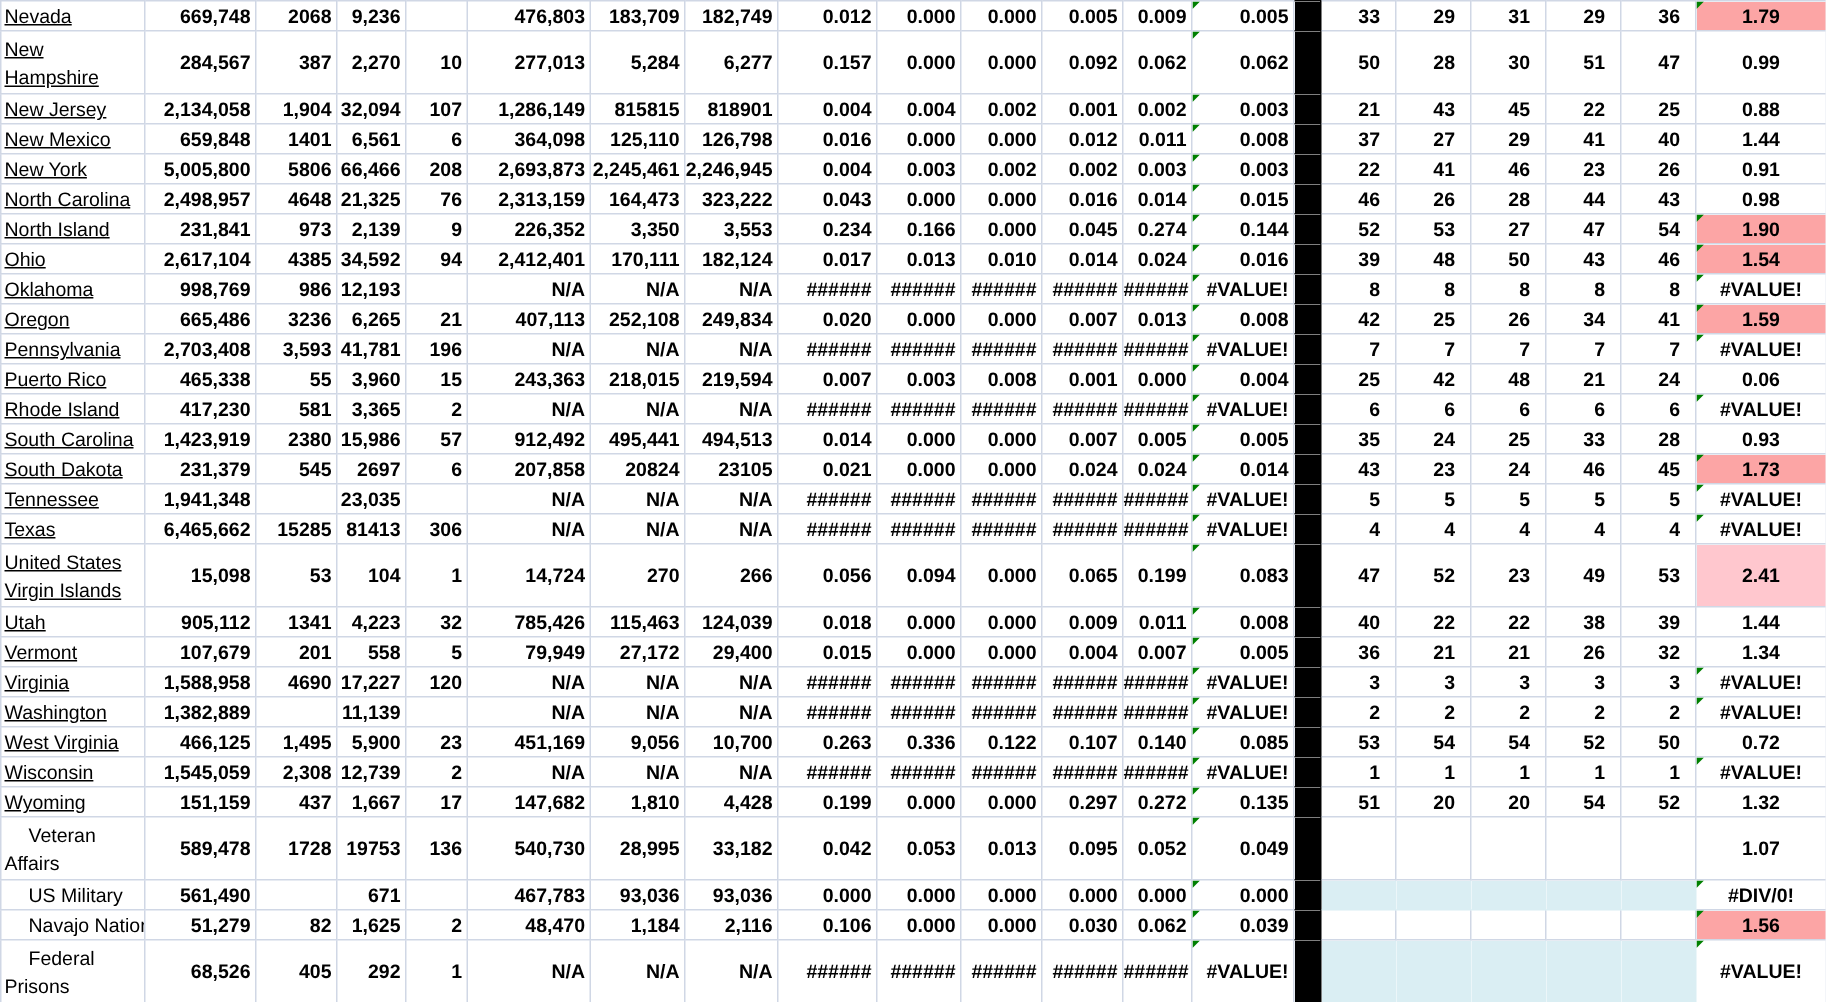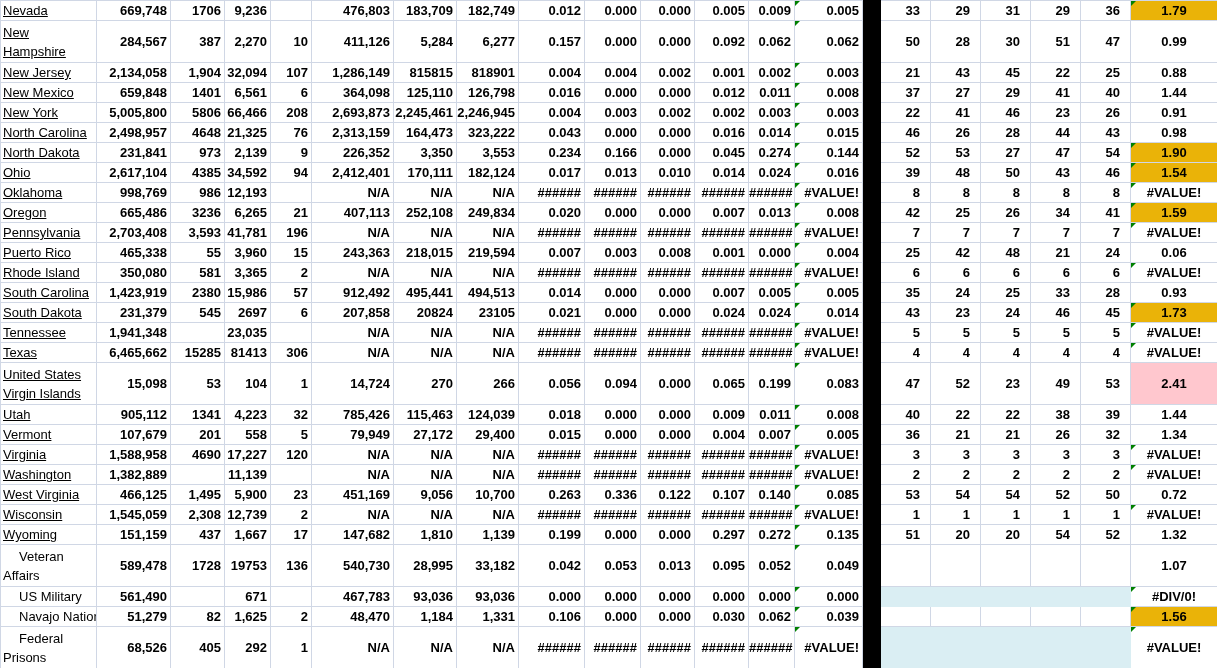--- a/index.html
+++ b/index.html
@@ -16,21 +16,21 @@
   tr{height:20px;}
   tr.tall{height:42px;}
   td.name{font-weight:400;text-align:left;padding-left:2px;white-space:pre;line-height:19px;}
   td.name span{text-decoration:underline;}
   td.name.nolink span{text-decoration:none;margin-left:16px;}
   td.num{font-weight:700;text-align:right;padding-right:3px;}
   td.rank{font-weight:700;text-align:right;padding-right:10px;}
   td.ratio{font-weight:700;text-align:center;}
   td.black{background:#000000;border-color:#000000;}
   td.blue{background:#daeef3;border-color:#daeef3;}
-  td.yellow{background:#eab308;}
+  td.yellow{background:#fca5a5;}
   td.pink{background:#ffc7ce;}
   .tri{
     position:absolute;top:0;left:0;width:0;height:0;
     border-top:5px solid #008000;border-right:5px solid transparent;
   }
 </style>
 </head>
 <body>
 
 <div class="sheet">
@@ -55,21 +55,21 @@
       <col style="width:50px">
         <col style="width:50px">
         <col style="width:50px">
         <col style="width:50px">
       <col style="width:87px">
     </colgroup>
     <tbody id="grid-body">
         <tr>
           <td class="name"><span>Nevada</span></td>
           <td class="num"><span>669,748</span></td>
-          <td class="num"><span>1706</span></td>
+          <td class="num"><span>2068</span></td>
           <td class="num"><span>9,236</span></td>
           <td class="num"><span></span></td>
           <td class="num"><span>476,803</span></td>
           <td class="num"><span>183,709</span></td>
           <td class="num"><span>182,749</span></td>
           <td class="num"><span>0.012</span></td>
           <td class="num"><span>0.000</span></td>
           <td class="num"><span>0.000</span></td>
           <td class="num"><span>0.005</span></td>
           <td class="num"><span>0.009</span></td>
@@ -82,21 +82,21 @@
           <td class="rank"><span>36</span></td>
           <td class="ratio yellow"><span class="tri"></span><span>1.79</span></td>
         </tr>
         <tr class="tall">
           <td class="name"><span>New
 Hampshire</span></td>
           <td class="num"><span>284,567</span></td>
           <td class="num"><span>387</span></td>
           <td class="num"><span>2,270</span></td>
           <td class="num"><span>10</span></td>
-          <td class="num"><span>411,126</span></td>
+          <td class="num"><span>277,013</span></td>
           <td class="num"><span>5,284</span></td>
           <td class="num"><span>6,277</span></td>
           <td class="num"><span>0.157</span></td>
           <td class="num"><span>0.000</span></td>
           <td class="num"><span>0.000</span></td>
           <td class="num"><span>0.092</span></td>
           <td class="num"><span>0.062</span></td>
           <td class="num"><span class="tri"></span><span>0.062</span></td>
           <td class="black"></td>
           <td class="rank"><span>50</span></td>
@@ -192,21 +192,21 @@
           <td class="num"><span class="tri"></span><span>0.015</span></td>
           <td class="black"></td>
           <td class="rank"><span>46</span></td>
           <td class="rank"><span>26</span></td>
           <td class="rank"><span>28</span></td>
           <td class="rank"><span>44</span></td>
           <td class="rank"><span>43</span></td>
           <td class="ratio"><span>0.98</span></td>
         </tr>
         <tr>
-          <td class="name"><span>North Dakota</span></td>
+          <td class="name"><span>North Island</span></td>
           <td class="num"><span>231,841</span></td>
           <td class="num"><span>973</span></td>
           <td class="num"><span>2,139</span></td>
           <td class="num"><span>9</span></td>
           <td class="num"><span>226,352</span></td>
           <td class="num"><span>3,350</span></td>
           <td class="num"><span>3,553</span></td>
           <td class="num"><span>0.234</span></td>
           <td class="num"><span>0.166</span></td>
           <td class="num"><span>0.000</span></td>
@@ -331,21 +331,21 @@
           <td class="black"></td>
           <td class="rank"><span>25</span></td>
           <td class="rank"><span>42</span></td>
           <td class="rank"><span>48</span></td>
           <td class="rank"><span>21</span></td>
           <td class="rank"><span>24</span></td>
           <td class="ratio"><span>0.06</span></td>
         </tr>
         <tr>
           <td class="name"><span>Rhode Island</span></td>
-          <td class="num"><span>350,080</span></td>
+          <td class="num"><span>417,230</span></td>
           <td class="num"><span>581</span></td>
           <td class="num"><span>3,365</span></td>
           <td class="num"><span>2</span></td>
           <td class="num"><span>N/A</span></td>
           <td class="num"><span>N/A</span></td>
           <td class="num"><span>N/A</span></td>
           <td class="num"><span>######</span></td>
           <td class="num"><span>######</span></td>
           <td class="num"><span>######</span></td>
           <td class="num"><span>######</span></td>
@@ -614,21 +614,21 @@
           <td class="ratio"><span class="tri"></span><span>#VALUE!</span></td>
         </tr>
         <tr>
           <td class="name"><span>Wyoming</span></td>
           <td class="num"><span>151,159</span></td>
           <td class="num"><span>437</span></td>
           <td class="num"><span>1,667</span></td>
           <td class="num"><span>17</span></td>
           <td class="num"><span>147,682</span></td>
           <td class="num"><span>1,810</span></td>
-          <td class="num"><span>1,139</span></td>
+          <td class="num"><span>4,428</span></td>
           <td class="num"><span>0.199</span></td>
           <td class="num"><span>0.000</span></td>
           <td class="num"><span>0.000</span></td>
           <td class="num"><span>0.297</span></td>
           <td class="num"><span>0.272</span></td>
           <td class="num"><span class="tri"></span><span>0.135</span></td>
           <td class="black"></td>
           <td class="rank"><span>51</span></td>
           <td class="rank"><span>20</span></td>
           <td class="rank"><span>20</span></td>
@@ -684,21 +684,21 @@
           <td class="ratio"><span class="tri"></span><span>#DIV/0!</span></td>
         </tr>
         <tr>
           <td class="name nolink"><span>Navajo Nation</span></td>
           <td class="num"><span>51,279</span></td>
           <td class="num"><span>82</span></td>
           <td class="num"><span>1,625</span></td>
           <td class="num"><span>2</span></td>
           <td class="num"><span>48,470</span></td>
           <td class="num"><span>1,184</span></td>
-          <td class="num"><span>1,331</span></td>
+          <td class="num"><span>2,116</span></td>
           <td class="num"><span>0.106</span></td>
           <td class="num"><span>0.000</span></td>
           <td class="num"><span>0.000</span></td>
           <td class="num"><span>0.030</span></td>
           <td class="num"><span>0.062</span></td>
           <td class="num"><span class="tri"></span><span>0.039</span></td>
           <td class="black"></td>
           <td class="rank"><span></span></td>
           <td class="rank"><span></span></td>
           <td class="rank"><span></span></td>

